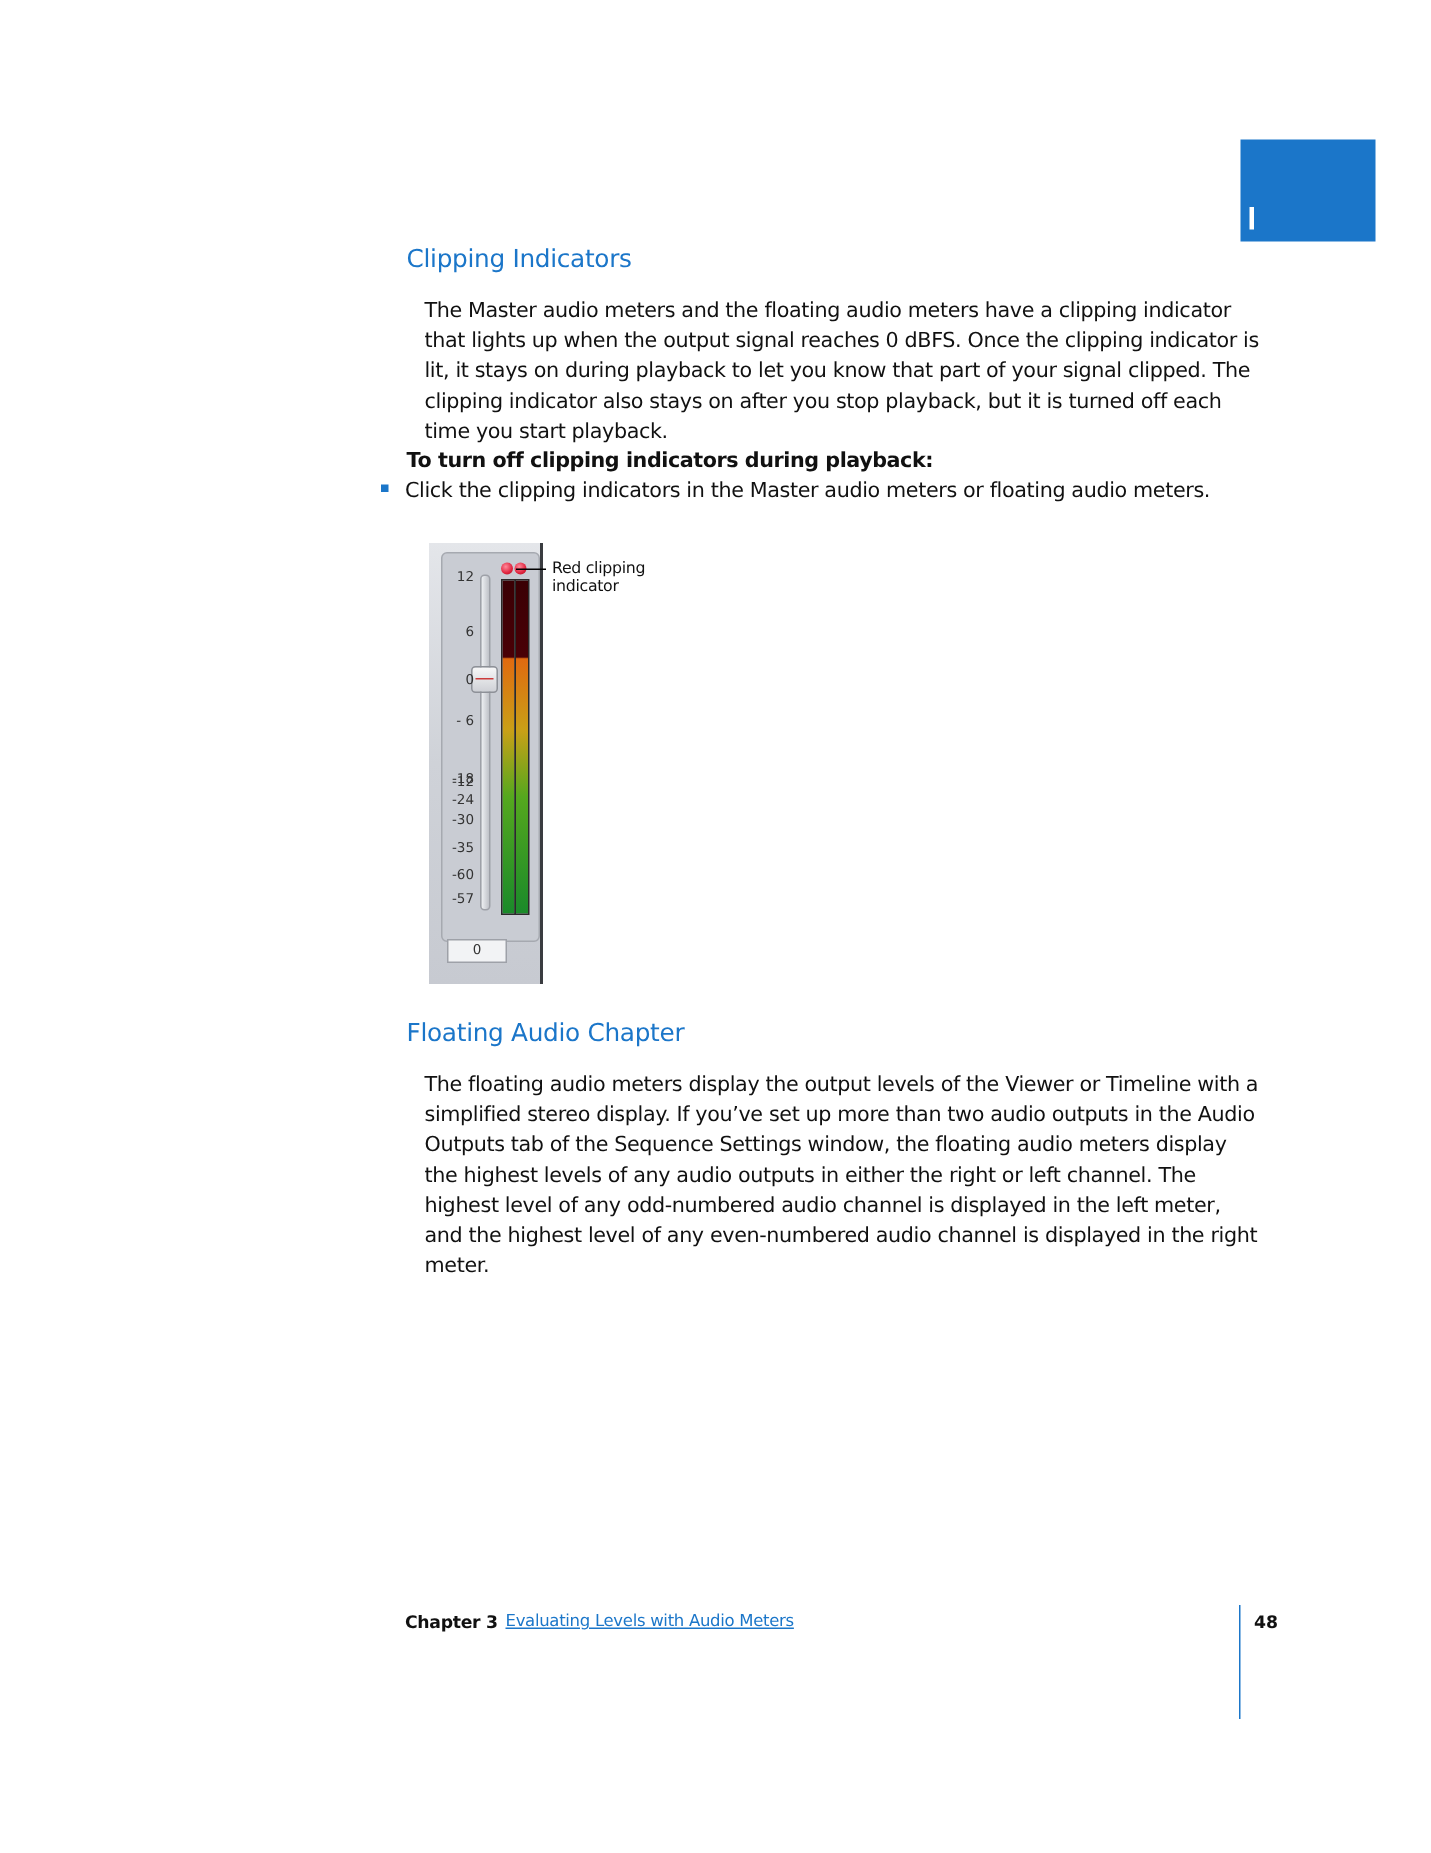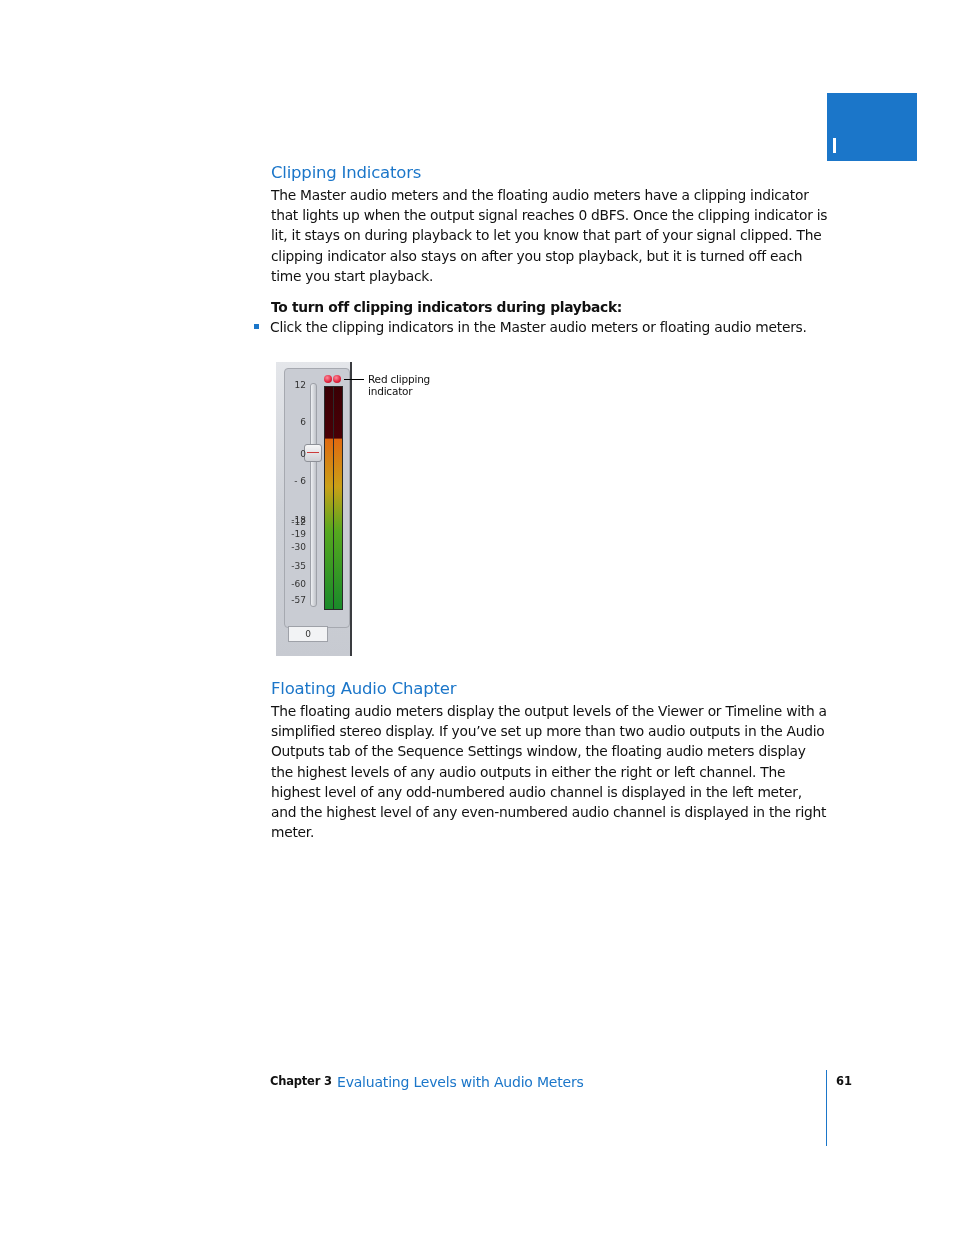--- a/index.html
+++ b/index.html
@@ -1,42 +1,42 @@
 <!DOCTYPE html>
 <html><head>
 <meta charset="utf-8">
 <style>
   html, body { margin: 0; padding: 0; background: #ffffff; }
   body { width: 954px; height: 1235px; position: relative; overflow: hidden;
          font-family: "DejaVu Sans", "Liberation Sans", sans-serif; color: #111; }
   .chapter-tab { position: absolute; left: 827px; top: 93px; width: 90px; height: 68px; background: #1b76c9; }
   .chapter-tab .bar { position: absolute; left: 6px; top: 45px; width: 3px; height: 15px; background: #ffffff; }
   .heading { position: absolute; left: 271px; font-size: 16.5px; color: #1b76c9; font-weight: normal; margin: 0; letter-spacing: -0.2px; }
-  .para { position: absolute; left: 271px; width: 560px; font-size: 13.8px; line-height: 20.2px; margin: 0; letter-spacing: -0.25px; }
+  .para { position: absolute; left: 271px; width: 560px; font-size: 13.8px; line-height: 20.2px; margin: 12px; letter-spacing: -0.25px; }
   .proc-title { position: absolute; left: 271px; top: 299px; font-size: 13.8px; font-weight: bold; letter-spacing: -0.3px; text-align: center; }
   .bullet-row { position: absolute; left: 254px; top: 319px; font-size: 13.8px; letter-spacing: -0.25px; }
   .bullet-sq { display: inline-block; width: 5px; height: 5px; background: #1b76c9; vertical-align: middle; margin-right: 11px; position: relative; top: -2px; }
 
   
-  .meter { position: absolute; left: 276px; top: 362px; width: 74px; height: 294px;
+  .meter { position: absolute; left: 286px; top: 362px; width: 74px; height: 294px;
            background: linear-gradient(#e4e6ea, #cfd2d8 50%, #c7cad1); border-right: 2px solid #3a3c40; }
   .meter-inner { position: absolute; left: 8px; top: 6px; width: 64px; height: 258px; border: 1px solid #a6a9b0; border-radius: 4px; background: #c9ccd3; }
   .fader-track { position: absolute; left: 34px; top: 21px; width: 5px; height: 222px; background: linear-gradient(90deg,#eef0f3,#bfc2c8); border: 1px solid #9ea1a8; border-radius: 3px; }
   .fader-knob { position: absolute; left: 28px; top: 82px; width: 16px; height: 16px; background: linear-gradient(#f7f7f8,#cfd1d6); border: 1px solid #8e9198; border-radius: 3px; }
   .fader-knob::after { content: ""; position: absolute; left: 2px; top: 7px; width: 12px; height: 1px; background: #cc3b3b; }
   .tick { position: absolute; right: 44px; font-size: 9px; color: #333; text-align: right; width: 24px; }
   .chan { position: absolute; top: 24px; width: 8px; height: 222px; border: 1px solid #2a2a2a;
           background: linear-gradient(#3a0004 0%, #4a0006 23%, #e06a10 23.5%, #c9a017 45%, #55a81e 65%, #1a8a2a 100%); }
   .clip-led { position: absolute; top: 13px; width: 8px; height: 8px; border-radius: 50%; background: radial-gradient(circle at 40% 35%, #ff8a9a, #e0243e 60%, #a01020); }
   .value-box { position: absolute; left: 12px; top: 264px; width: 38px; height: 14px; background: #f2f3f5; border: 1px solid #9ea1a8; font-size: 9px; text-align: center; line-height: 14px; color: #333; }
   .callout-line { position: absolute; left: 344px; top: 379px; width: 20px; height: 1px; background: #000; }
   .callout-text { position: absolute; left: 368px; top: 373px; font-size: 10.5px; line-height: 12px; width: 80px; letter-spacing: -0.2px; }
 
   .footer-chapter { position: absolute; left: 270px; top: 1074px; font-size: 11.5px; font-weight: bold; letter-spacing: -0.2px; }
-  .footer-title { position: absolute; left: 337px; top: 1074px; font-size: 14px; color: #1b76c9; letter-spacing: -0.2px; }
+  .footer-title { position: absolute; left: 337px; top: 1074px; font-size: 11px; color: #1b76c9; letter-spacing: -0.2px; text-decoration: underline; }
   .footer-rule { position: absolute; left: 826px; top: 1070px; width: 1px; height: 76px; background: #1b76c9; }
   .footer-page { position: absolute; left: 836px; top: 1074px; font-size: 11.5px; font-weight: bold; }
 </style>
 </head>
 <body>
 
 <div class="chapter-tab">
   <div class="bar"></div>
 </div>
 
@@ -51,33 +51,33 @@
 <div class="meter">
   <div class="meter-inner"></div>
   <div class="fader-track"></div>
   <div class="fader-knob"></div>
   <div class="tick" style="top:18px;">12</div>
   <div class="tick" style="top:55px;">6</div>
   <div class="tick" style="top:87px;">0</div>
   <div class="tick" style="top:114px;">- 6</div>
   <div class="tick" style="top:135px;margin-top:20px;">-12</div>
   <div class="tick" style="top:153px;">-18</div>
-  <div class="tick" style="top:167px;">-19</div>
+  <div class="tick" style="top:167px;">-24</div>
   <div class="tick" style="top:180px;">-30</div>
   <div class="tick" style="top:199px;">-35</div>
   <div class="tick" style="top:217px;">-60</div>
   <div class="tick" style="top:233px;">-57</div>
   <div class="clip-led" style="left:48px;"></div>
   <div class="clip-led" style="left:57px;"></div>
   <div class="chan" style="left:48px;"></div>
   <div class="chan" style="left:57px;"></div>
   <div class="value-box">0</div>
 </div>
 <div class="callout-line"></div>
 <div class="callout-text">Red clipping indicator</div>
 
 <h2 class="heading" style="top:679px;">Floating Audio Chapter</h2>
 <p class="para" style="top:701px;">The floating audio meters display the output levels of the Viewer or Timeline with a simplified stereo display. If you’ve set up more than two audio outputs in the Audio Outputs tab of the Sequence Settings window, the floating audio meters display the highest levels of any audio outputs in either the right or left channel. The highest level of any odd-numbered audio channel is displayed in the left meter, and the highest level of any even-numbered audio channel is displayed in the right meter.</p>
 
 <div class="footer-chapter">Chapter 3</div>
 <div class="footer-title">Evaluating Levels with Audio Meters</div>
 <div class="footer-rule"></div>
-<div class="footer-page">61</div>
+<div class="footer-page">48</div>
 
 </body></html>

